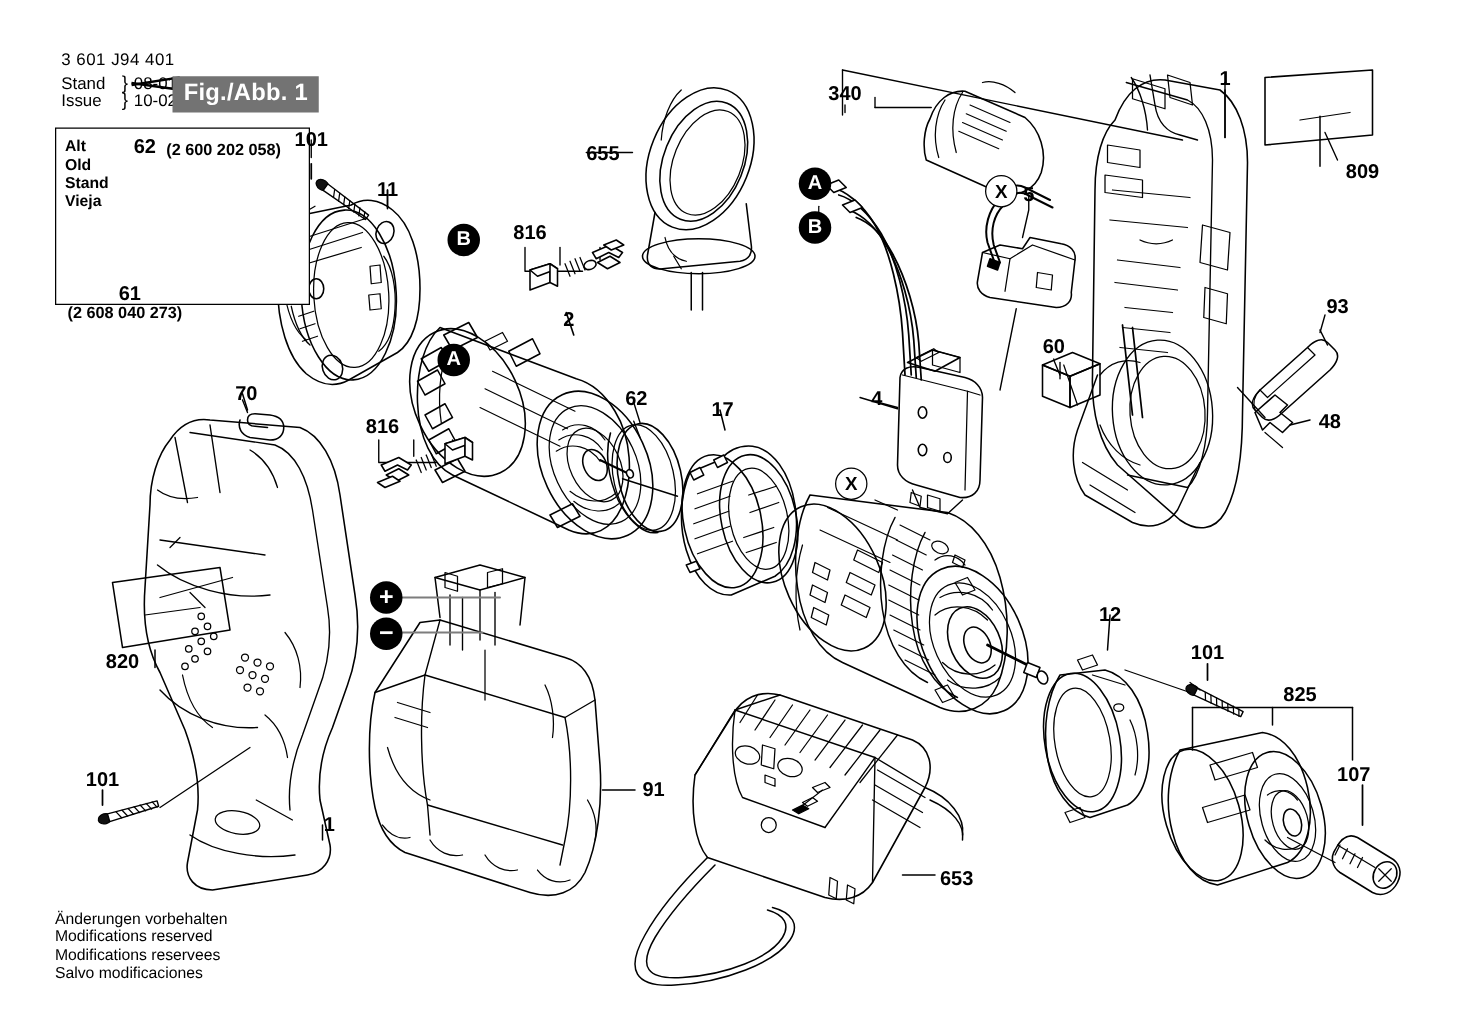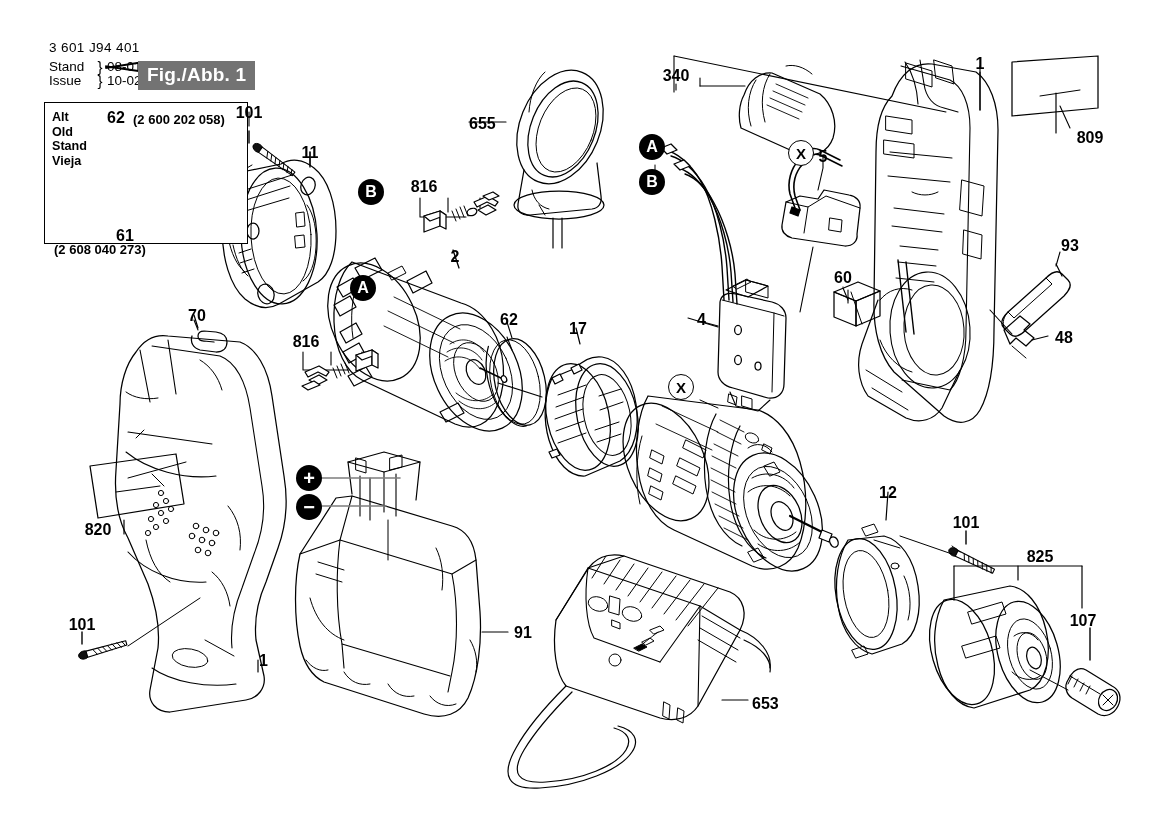--- a/index.html
+++ b/index.html
@@ -680,23 +680,27 @@
   <div class="fig-badge">Fig./Abb. 1</div>
 
   <div class="inset-box"></div>
   <div class="inset-langs"><span>Alt</span>
 <span>Old</span>
 <span>Stand</span>
 <span>Vieja</span></div>
 
   <div class="lab" style="left:107px;top:110px;">62</div>
   <div class="lab sm" style="left:133px;top:113px;">(2 600 202 058)</div>
-  <div class="lab" style="left:116px;top:228px;">61</div>
+  <div class="lab" style="left:95px;top:228px;">61</div>
   <div class="lab sm" style="left:54px;top:243px;">(2 608 040 273)</div>
 
+  <div class="legal"><span>Änderungen vorbehalten</span>
+<span>Modifications reserved</span>
+<span>Modifications reservees</span>
+<span>Salvo modificaciones</span></div>
 
   <div class="lab" style="left:249px;top:105px;transform:translateX(-50%);">101</div>
   <div class="lab" style="left:310px;top:145px;transform:translateX(-50%);">11</div>
   <div class="lab" style="left:424px;top:179px;transform:translateX(-50%);">816</div>
   <div class="lab" style="left:455px;top:249px;transform:translateX(-50%);">2</div>
   <div class="lab" style="left:306px;top:334px;transform:translateX(-50%);">816</div>
   <div class="lab" style="left:509px;top:312px;transform:translateX(-50%);">62</div>
   <div class="lab" style="left:578px;top:321px;transform:translateX(-50%);">17</div>
   <div class="lab" style="left:469px;top:116px;">655</div>
   <div class="lab" style="left:676px;top:68px;transform:translateX(-50%);">340</div>

